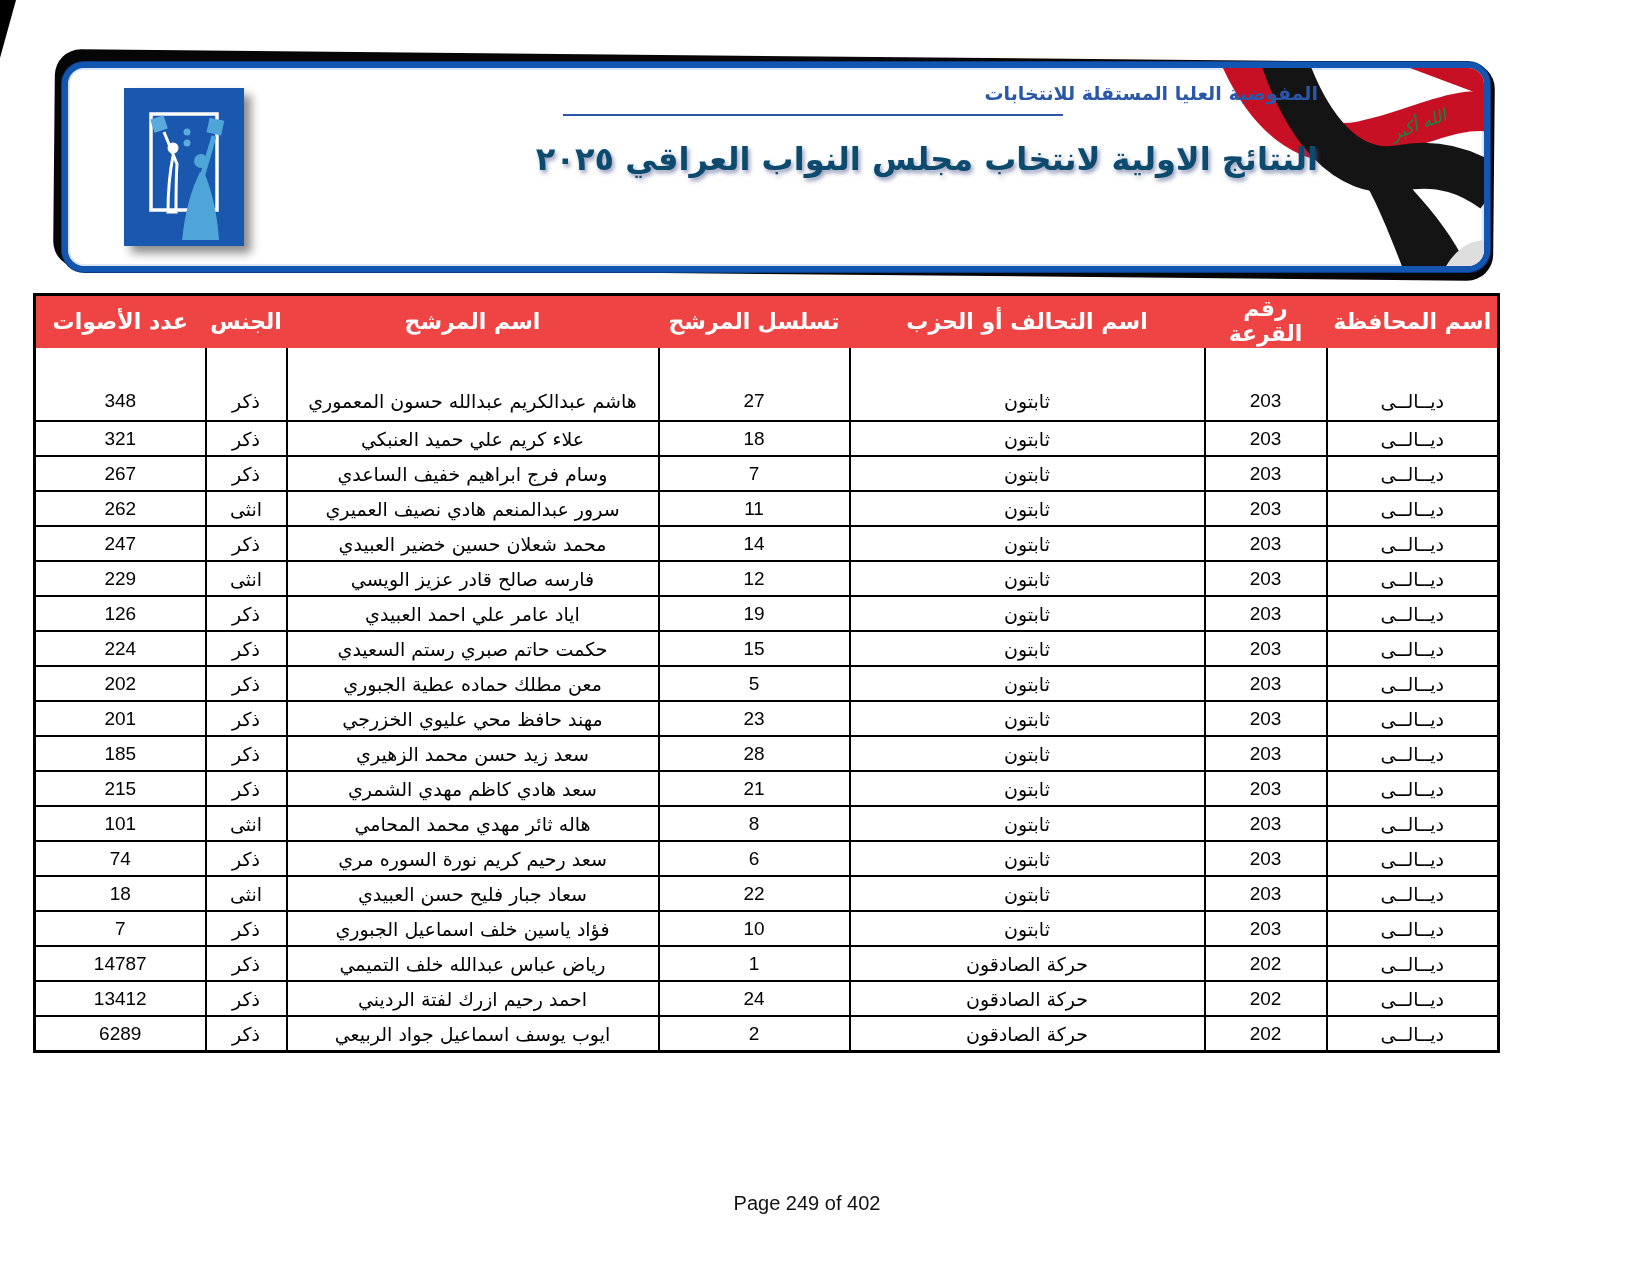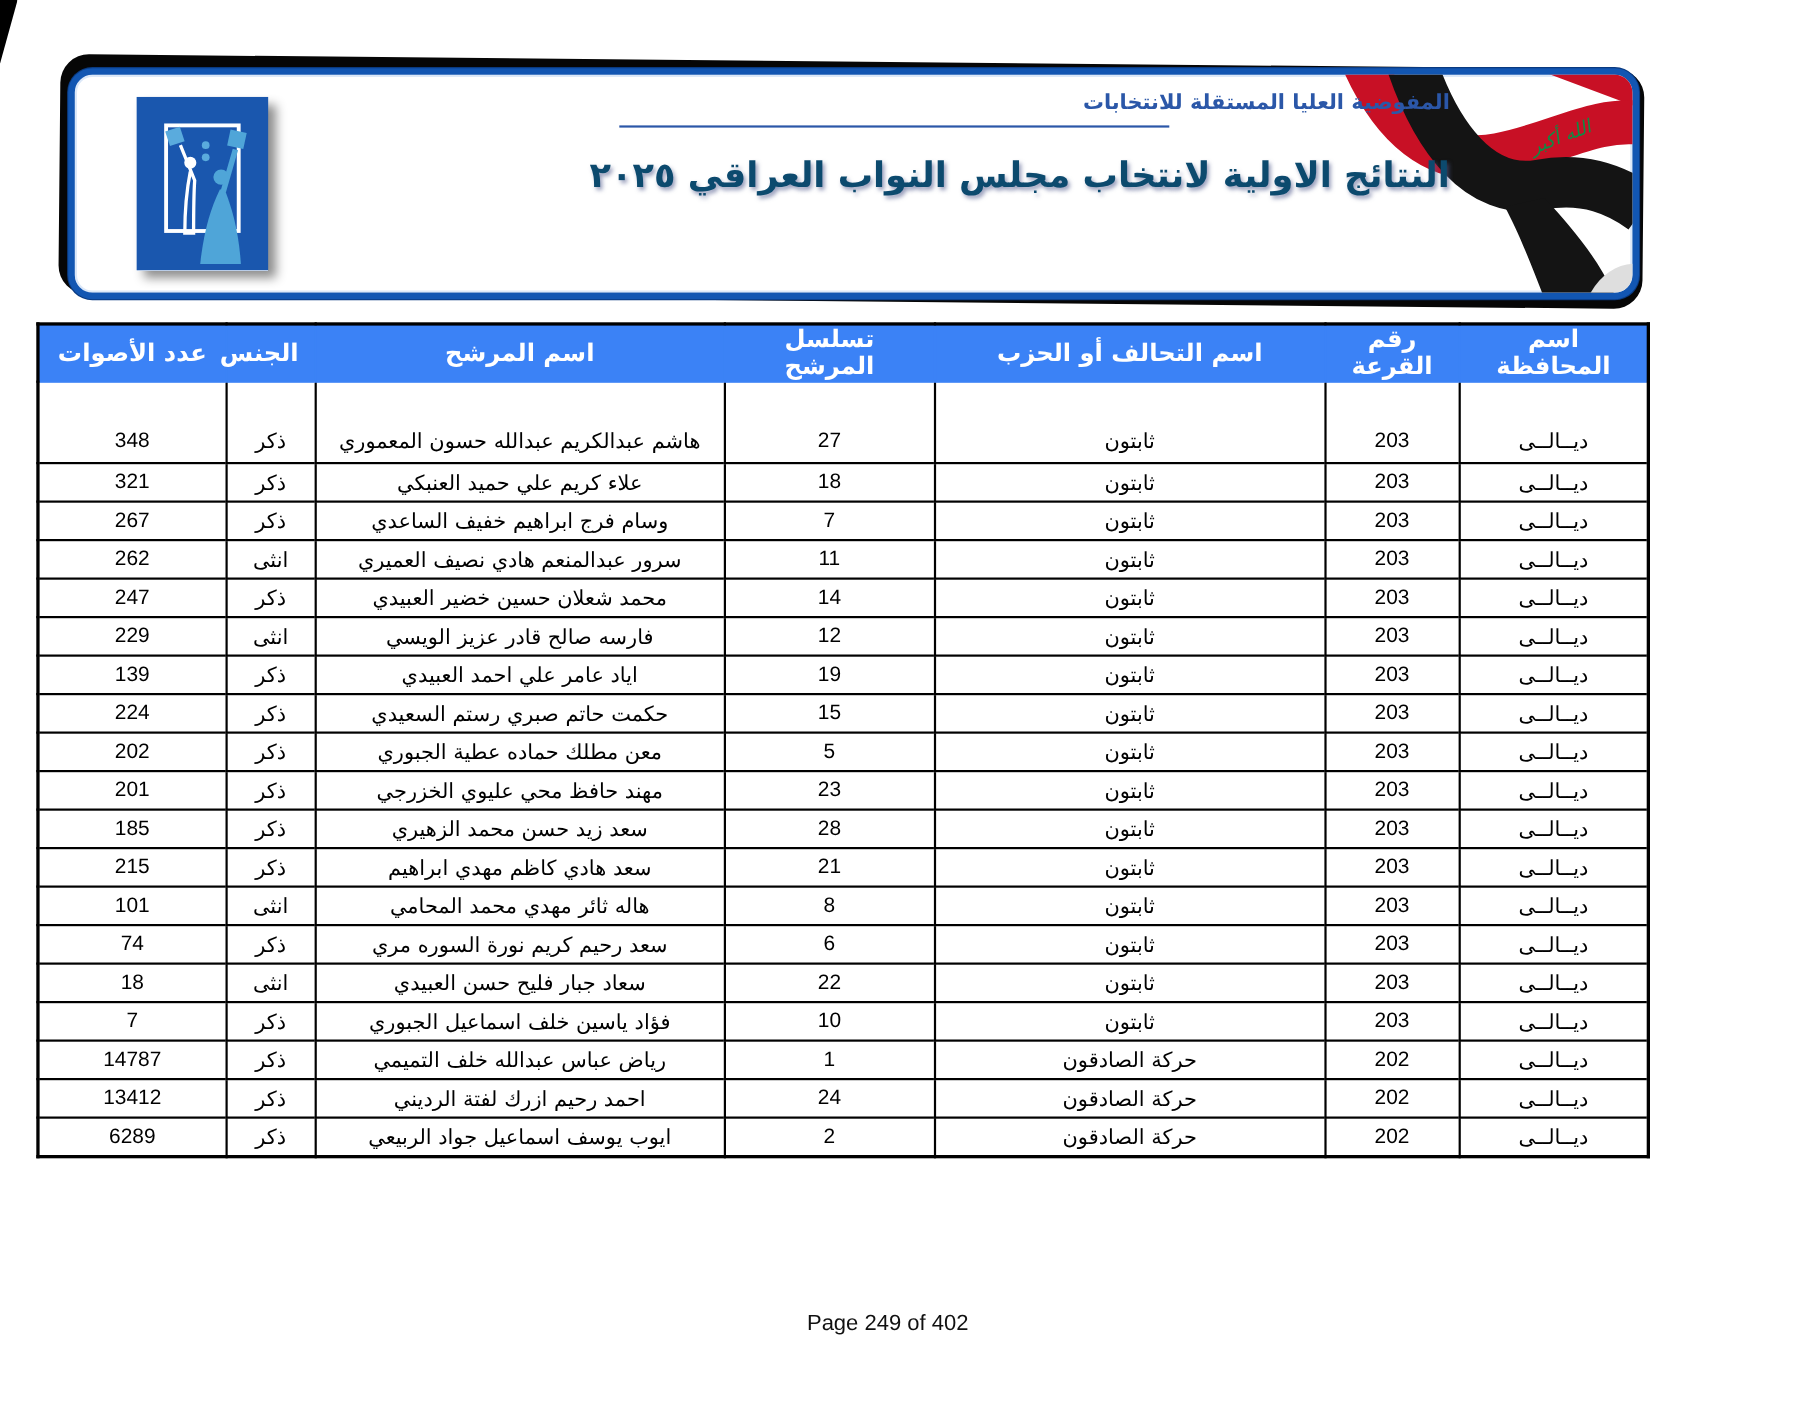--- a/index.html
+++ b/index.html
@@ -58,24 +58,24 @@
   }
 
   
   .table-wrap { position:absolute; left:33px; top:293px; }
   table.results {
     border-collapse:collapse; table-layout:fixed;
     width:1464px; direction:rtl;
     border:3px solid #000;
   }
   table.results th {
-    background:#3b82f6; color:#fff;
+    background:#ef4444; color:#fff;
     font-size:22px; font-weight:bold;
-    height:33px; border:2px solid #3b82f6;
-    padding:0 14px;
+    height:33px; border:2px solid #ef4444;
+    padding:0 3px;
   }
   table.results td {
     border:2px solid #000; background:#fff;
     text-align:center; vertical-align:middle;
     color:#000; font-size:19px; height:33px;
     padding:0 4px; overflow:hidden; white-space:nowrap;
   }
   table.results tbody tr:first-child td {
     height:64px; vertical-align:bottom; padding-bottom:8px;
   }
@@ -210,21 +210,21 @@
     <td>انثى</td>
     <td class="num">229</td>
   </tr>
         <tr>
     <td class="gov">ديــالــى</td>
     <td class="num">203</td>
     <td>ثابتون</td>
     <td class="num">19</td>
     <td>اياد عامر علي احمد العبيدي</td>
     <td>ذكر</td>
-    <td class="num">139</td>
+    <td class="num">126</td>
   </tr>
         <tr>
     <td class="gov">ديــالــى</td>
     <td class="num">203</td>
     <td>ثابتون</td>
     <td class="num">15</td>
     <td>حكمت حاتم صبري رستم السعيدي</td>
     <td>ذكر</td>
     <td class="num">224</td>
   </tr>
@@ -253,21 +253,21 @@
     <td class="num">28</td>
     <td>سعد زيد حسن محمد الزهيري</td>
     <td>ذكر</td>
     <td class="num">185</td>
   </tr>
         <tr>
     <td class="gov">ديــالــى</td>
     <td class="num">203</td>
     <td>ثابتون</td>
     <td class="num">21</td>
-    <td>سعد هادي كاظم مهدي ابراهيم</td>
+    <td>سعد هادي كاظم مهدي الشمري</td>
     <td>ذكر</td>
     <td class="num">215</td>
   </tr>
         <tr>
     <td class="gov">ديــالــى</td>
     <td class="num">203</td>
     <td>ثابتون</td>
     <td class="num">8</td>
     <td>هاله ثائر مهدي محمد المحامي</td>
     <td>انثى</td>

